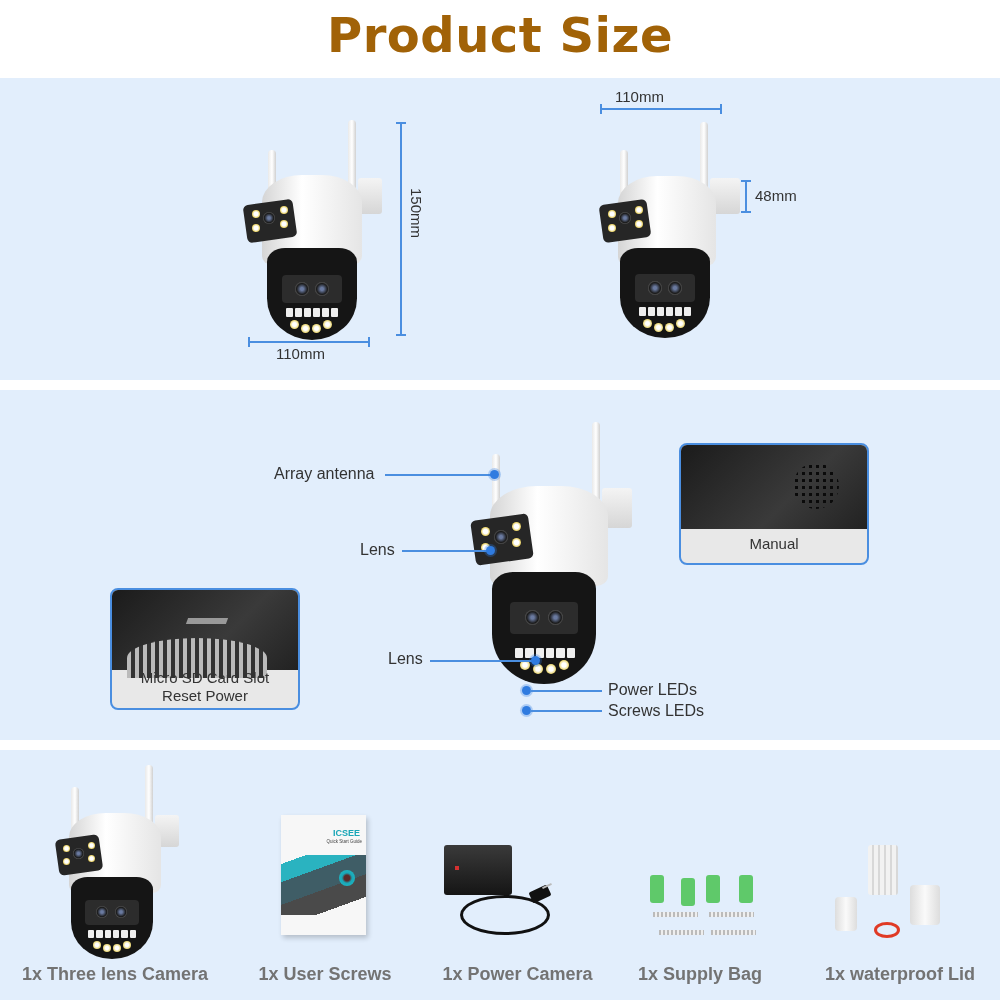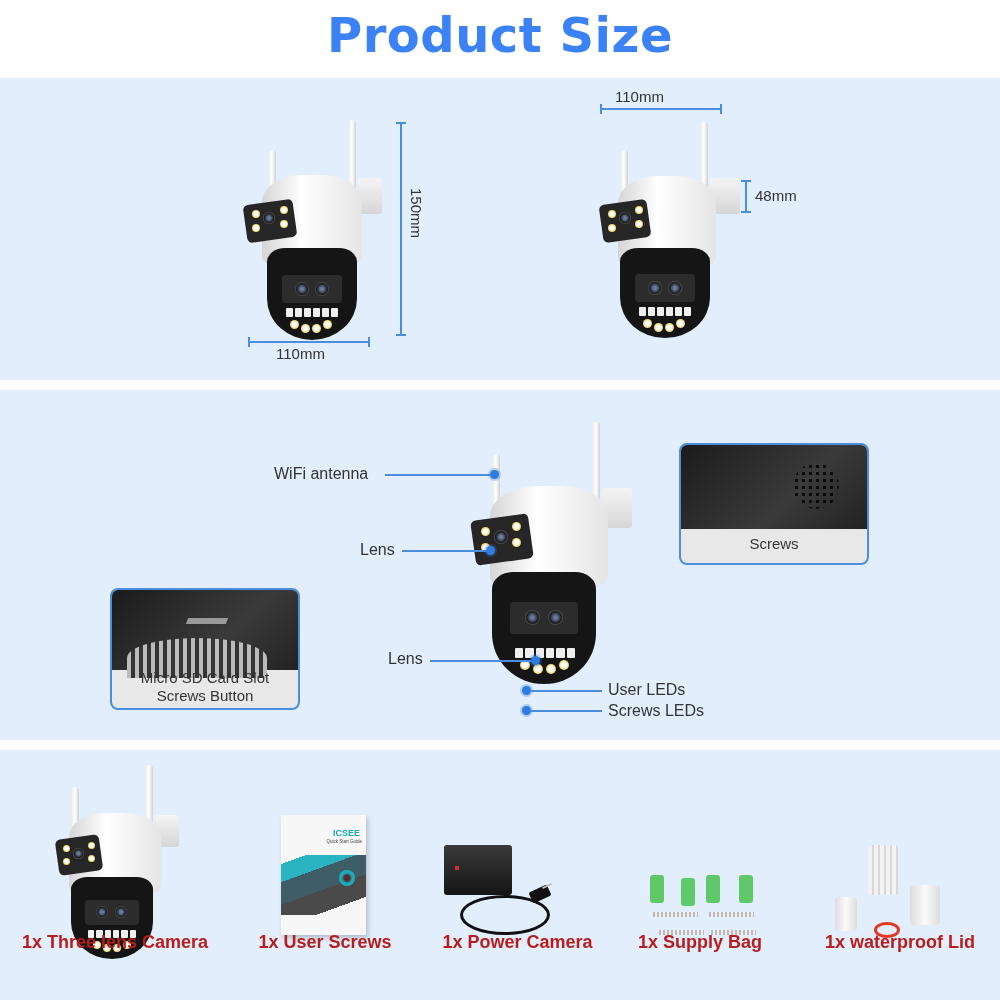--- a/index.html
+++ b/index.html
@@ -1,34 +1,34 @@
 <!DOCTYPE html>
 <html><head>
 <meta charset="utf-8">
 <style>
   * { box-sizing: border-box; margin: 0; padding: 0; }
   body { width: 1000px; height: 1000px; background: #ffffff; font-family: "DejaVu Sans", sans-serif; color: #333; position: relative; overflow: hidden; }
-  .title { position: absolute; top: 0; left: 0; width: 1000px; height: 78px; text-align: center; font-size: 48px; font-weight: bold; color: #3b82f6; line-height: 70px; letter-spacing: 0.5px; }
+  .title { position: absolute; top: 0; left: 0; width: 1000px; height: 78px; text-align: center; font-size: 48px; font-weight: bold; color: #a16207; line-height: 70px; letter-spacing: 0.5px; }
   .band { position: absolute; left: 0; width: 1000px; background: #e2eefc; }
   .band1 { top: 78px; height: 302px; }
   .band2 { top: 390px; height: 350px; }
   .band3 { top: 750px; height: 250px; }
   .abs { position: absolute; }
   .dimtext { font-size: 15px; color: #333; font-family: "Liberation Sans", sans-serif; }
   .hline { position: absolute; height: 2px; background: #4a8ee0; }
   .vline { position: absolute; width: 2px; background: #4a8ee0; }
   .tick-v { position: absolute; width: 2px; height: 10px; background: #4a8ee0; }
   .tick-h { position: absolute; height: 2px; width: 10px; background: #4a8ee0; }
   .label { font-family: "Liberation Sans", sans-serif; font-size: 16px; color: #333; position: absolute; white-space: nowrap; }
   .leader { position: absolute; height: 1.5px; background: #4a8ee0; }
   .dot { position: absolute; width: 9px; height: 9px; border-radius: 50%; background: #2f7be0; box-shadow: 0 0 0 2px rgba(47,123,224,0.3); }
   .card { position: absolute; border: 2px solid #4a8ee0; border-radius: 8px; overflow: hidden; background: #e8e8e8; }
   .card .photo { position: absolute; left: 0; top: 0; right: 0; background: linear-gradient(135deg, #1b1b1b, #3a3a3a 60%, #222); }
   .card .cap { position: absolute; left: 0; right: 0; bottom: 0; text-align: center; font-family: "Liberation Sans", sans-serif; font-size: 15px; color: #333; line-height: 18px; }
-  .item-label { position: absolute; top: 932px; font-family: "Liberation Sans", sans-serif; font-size: 18px; font-weight: bold; color: #b91c1c; white-space: nowrap; text-align: center; }
+  .item-label { position: absolute; top: 964px; font-family: "Liberation Sans", sans-serif; font-size: 18px; font-weight: bold; color: #737373; white-space: nowrap; text-align: center; }
   
   .cam { position: absolute; }
   .cam .ant { position: absolute; width: 8px; background: linear-gradient(90deg,#e9e9e9,#ffffff,#d0d0d0); border-radius: 4px; }
   .cam .bracket { position: absolute; background: linear-gradient(180deg,#f4f4f4,#d6d6d6); border-radius: 3px; }
   .cam .body { position: absolute; background: linear-gradient(90deg,#d5d5d5,#ffffff 40%,#e5e5e5); border-radius: 40% 40% 10% 10% / 30% 30% 10% 10%; }
   .cam .dome { position: absolute; background: #151515; border-radius: 20% 20% 50% 50% / 15% 15% 45% 45%; }
   .cam .panel { position: absolute; background: #2c2c2c; border-radius: 4px; }
   .cam .lens { position: absolute; border-radius: 50%; background: radial-gradient(circle,#6a7aa0 15%,#1a1a1a 55%,#555 70%); }
   .cam .ledrow { position: absolute; display: flex; gap: 2px; }
   .cam .ledrow span { flex: 1; background: #eee; border-radius: 1px; }
@@ -142,55 +142,55 @@
       <span></span>
       <span></span>
       <span></span>
     </div>
   <div class="wled" style="left:50px;top:238px;width:10px;height:10px;"></div>
   <div class="wled" style="left:63px;top:242px;width:10px;height:10px;"></div>
   <div class="wled" style="left:76px;top:242px;width:10px;height:10px;"></div>
   <div class="wled" style="left:89px;top:238px;width:10px;height:10px;"></div>
 </div>
 
-<div class="label" style="left:274px;top:465px;">WiFi antenna</div>
+<div class="label" style="left:274px;top:465px;">Array antenna</div>
 <div class="leader" style="left:385px;top:474px;width:110px;"></div>
 <div class="dot" style="left:490px;top:470px;"></div>
 
 <div class="label" style="left:360px;top:541px;">Lens</div>
 <div class="leader" style="left:402px;top:550px;width:88px;"></div>
 <div class="dot" style="left:486px;top:546px;"></div>
 
 <div class="label" style="left:388px;top:650px;">Lens</div>
 <div class="leader" style="left:430px;top:660px;width:105px;"></div>
 <div class="dot" style="left:531px;top:656px;"></div>
 
 <div class="dot" style="left:522px;top:686px;"></div>
 <div class="leader" style="left:530px;top:690px;width:72px;"></div>
-<div class="label" style="left:608px;top:681px;">User LEDs</div>
+<div class="label" style="left:608px;top:681px;">Power LEDs</div>
 
 <div class="dot" style="left:522px;top:706px;"></div>
 <div class="leader" style="left:530px;top:710px;width:72px;"></div>
 <div class="label" style="left:608px;top:702px;">Screws LEDs</div>
 
 <div class="card" style="left:679px;top:443px;width:190px;height:122px;">
   <div class="photo" style="height:84px;">
     <div style="position:absolute;left:112px;top:18px;width:46px;height:46px;border-radius:50%;background:radial-gradient(circle,#0a0a0a 1.5px,transparent 2px) 0 0/7px 7px;"></div>
   </div>
-  <div class="cap" style="height:38px;line-height:38px;">Screws</div>
+  <div class="cap" style="height:38px;line-height:38px;">Manual</div>
 </div>
 
 <div class="card" style="left:110px;top:588px;width:190px;height:122px;">
   <div class="photo" style="height:80px;">
     <div style="position:absolute;left:15px;top:48px;width:140px;height:40px;border-radius:50% 50% 0 0;background:repeating-linear-gradient(90deg,#bbb 0 4px,#333 4px 8px);"></div>
     <div style="position:absolute;left:75px;top:28px;width:40px;height:6px;background:#999;transform:skewX(-20deg);"></div>
   </div>
   <div class="cap" style="height:42px;padding-top:3px;">
     <div>Micro SD Card Slot</div>
-    <div>Screws Button</div>
+    <div>Reset Power</div>
   </div>
 </div>
 
 <div class="band band3"></div>
 
 <div class="cam" style="left:55px;top:765px;width:130px;height:195px;">
   <div class="ant" style="left:16px;top:22px;height:80px;"></div>
   <div class="ant" style="left:90px;top:0px;height:105px;"></div>
   <div class="bracket" style="left:100px;top:50px;width:24px;height:32px;"></div>
   <div class="body" style="left:14px;top:48px;width:92px;height:80px;"></div>

